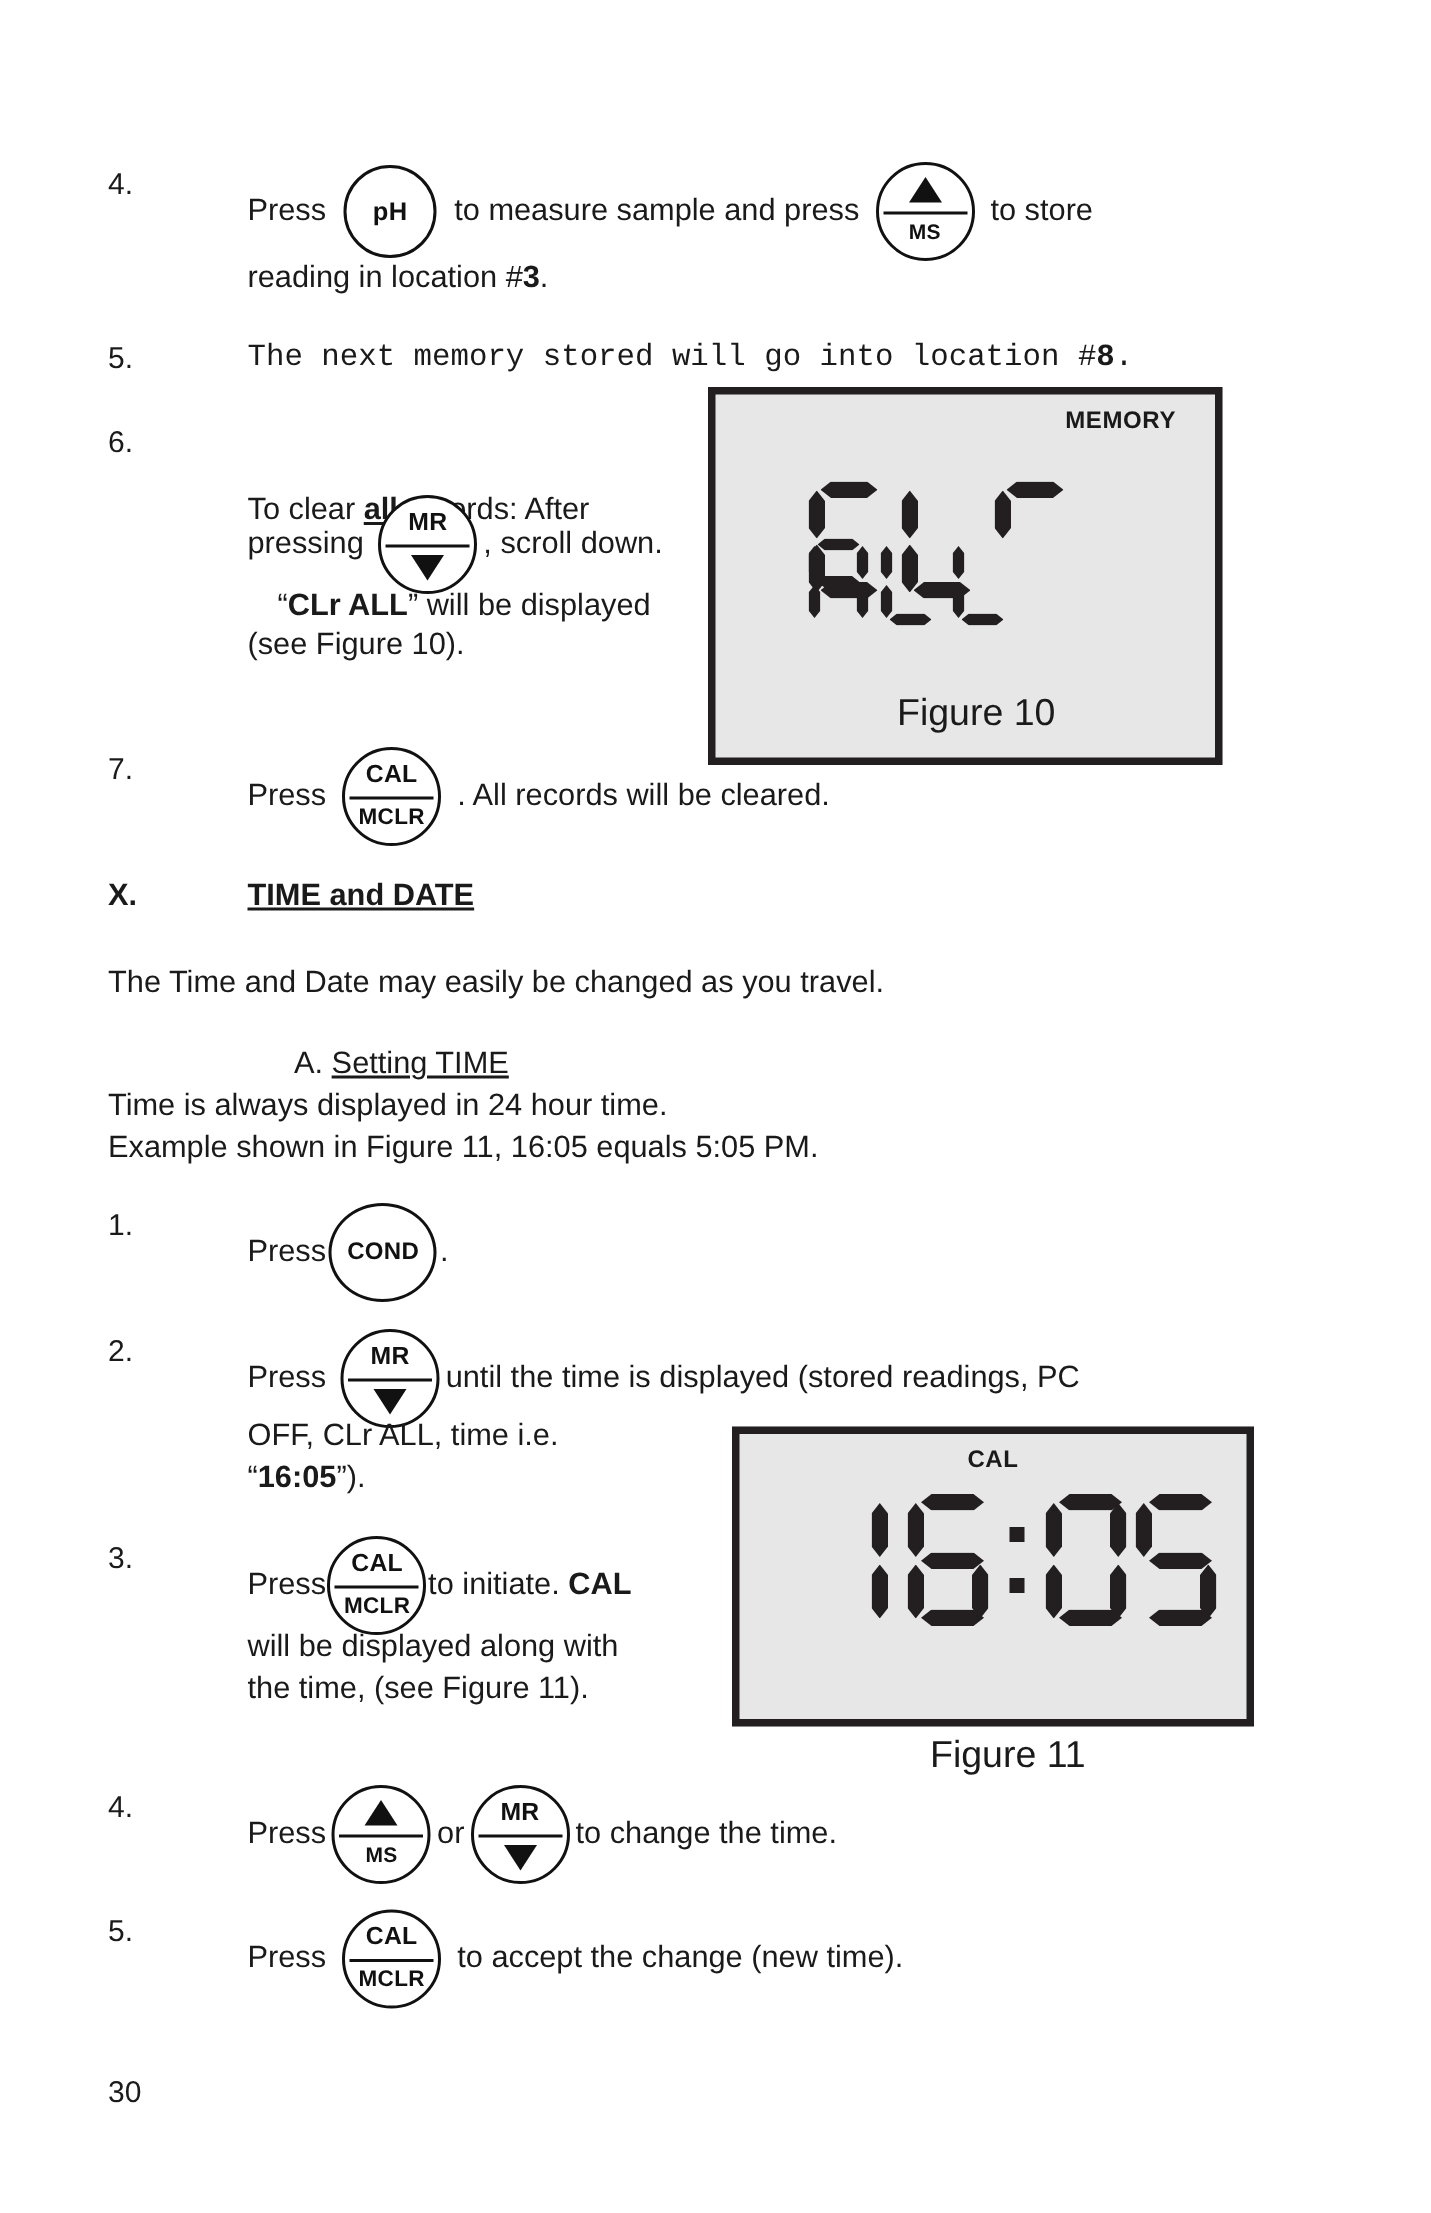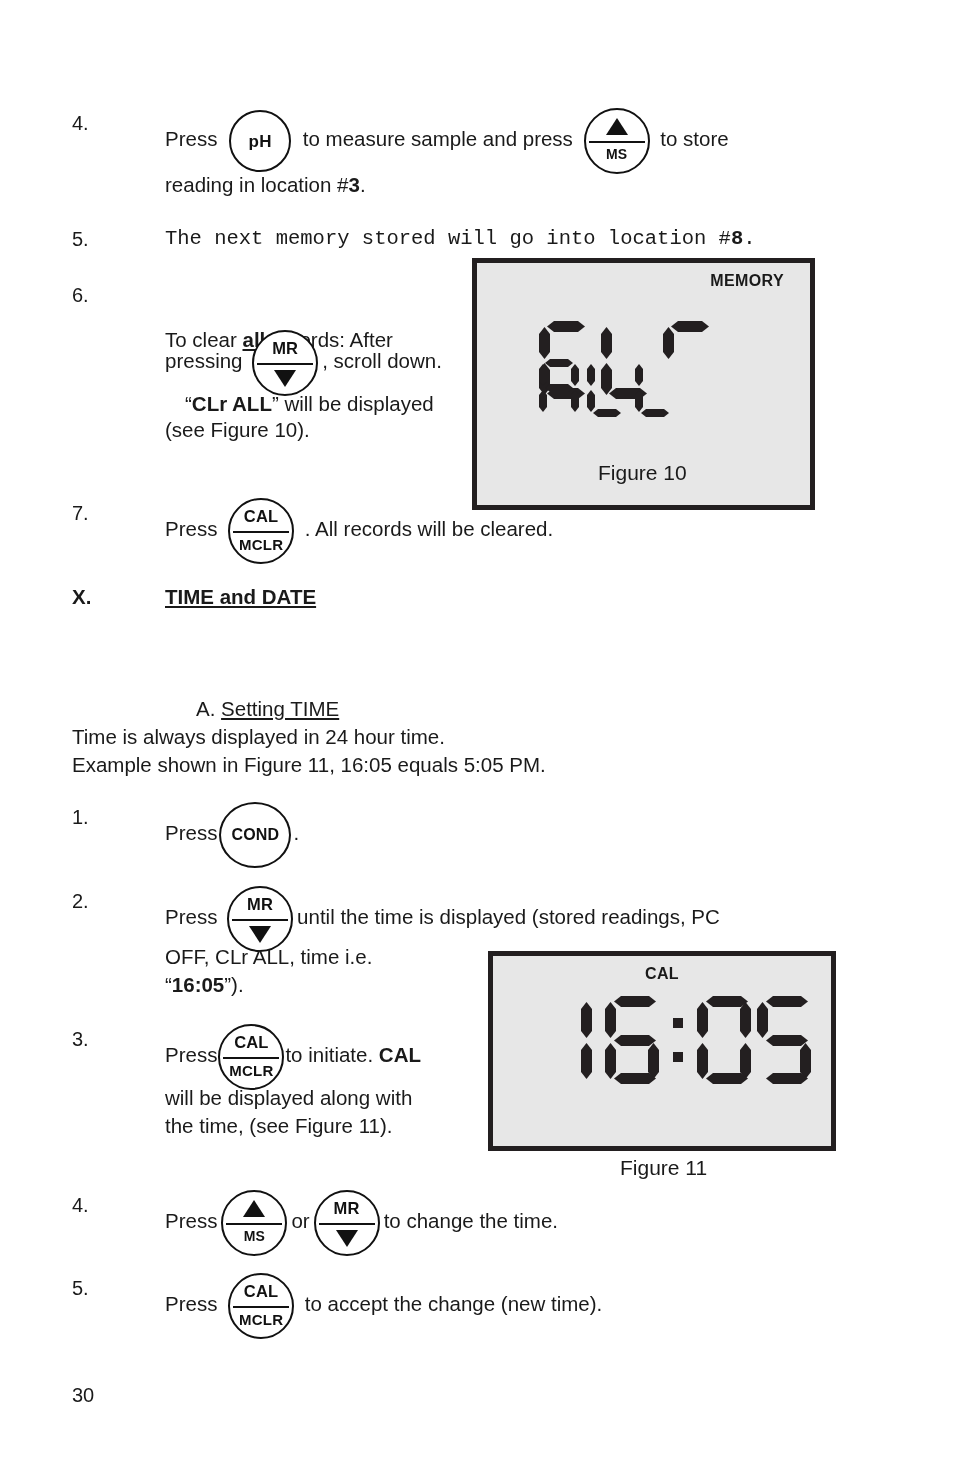--- a/index.html
+++ b/index.html
@@ -110,21 +110,21 @@
   }
   .lcd-annun {
     position: absolute;
     font-size: 16px;
     font-weight: bold;
     color: #1a1a1a;
     letter-spacing: .4px;
   }
   .fig-caption {
     position: absolute;
-    font-size: 21px;
+    font-size: 25px;
     color: #1a1a1a;
     white-space: nowrap;
   }
 
   
   .seg-group { position: absolute; }
   .seg-char  { position: absolute; }
   .seg {
     position: absolute;
     background: #231f20;
@@ -258,20 +258,21 @@
       <span class="lbl top">CAL</span>
       <span class="divider"></span>
       <span class="lbl bot" style="font-size:15px;">MCLR</span>
     </span>
     <span>. All records will be cleared.</span>
   </div>
 
   <div class="body-text" style="left:72px; top:582px; font-weight:bold;">X.</div>
   <div class="body-text" style="left:165px; top:582px; font-weight:bold; text-decoration:underline;">TIME and DATE</div>
 
+  <div class="body-text" style="left:72px; top:640px;">The Time and Date may easily be changed as you travel.</div>
 
   <div class="body-text" style="left:165px; top:694px;margin-left:31px;">
     <span>A.</span>
     <span style="text-decoration:underline;">Setting TIME</span>
   </div>
   <div class="body-text" style="left:72px; top:722px;">Time is always displayed in 24 hour time.</div>
   <div class="body-text" style="left:72px; top:750px;">Example shown in Figure 11, 16:05 equals 5:05 PM.</div>
 
   <div class="num" style="left:72px; top:804px;">1.</div>
   <div class="body-text" style="left:165px; top:802px;">

